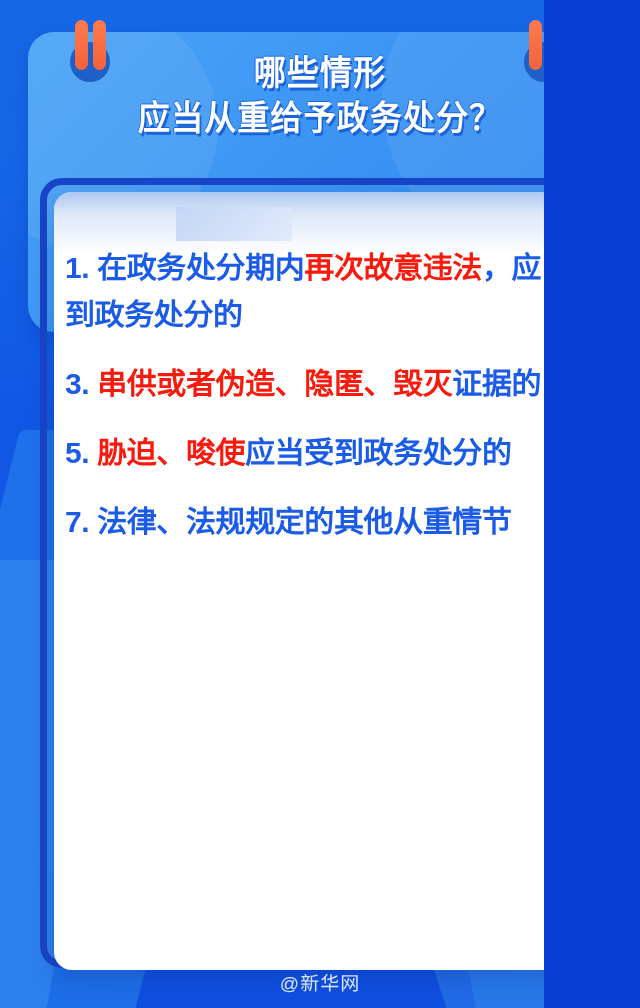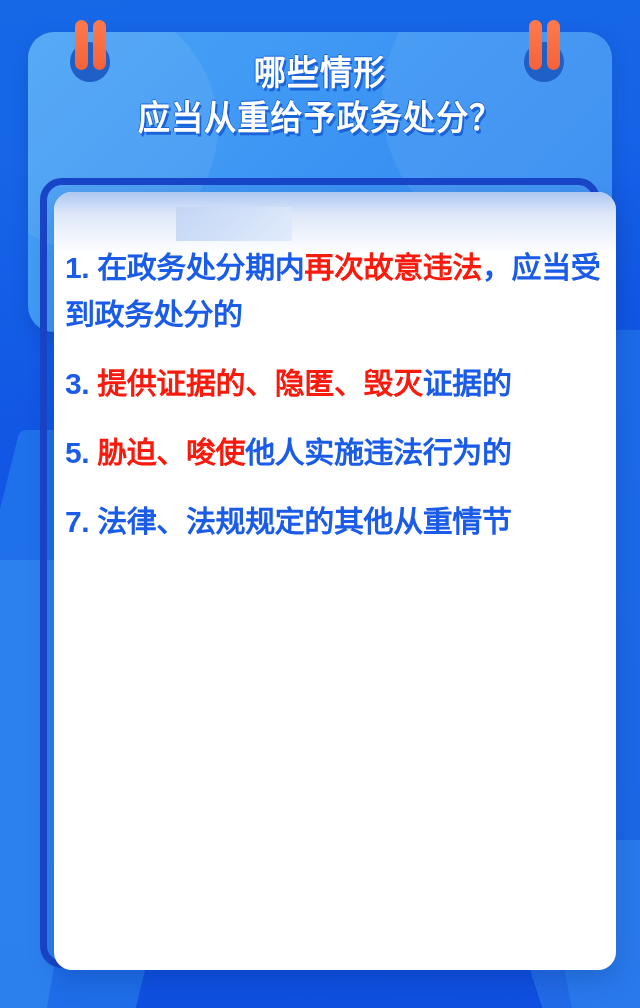--- a/index.html
+++ b/index.html
@@ -3,21 +3,21 @@
 <meta charset="utf-8">
 <title>infographic</title>
 <style>
   html, body {
     margin: 0;
     padding: 0;
     background: #0a3fd6;
   }
   #poster {
     position: relative;
-    width: 640px;
+    width: 544px;
     height: 1008px;
     overflow: hidden;
     font-family: "Liberation Sans", "DejaVu Sans", sans-serif;
     background: #1159e8;
   }
 
   
   .bg-base {
     position: absolute;
     inset: 0;
@@ -255,20 +255,21 @@
     <div class="title-line">应当从重给予政务处分？</div>
   </div>
 
   <div class="card-frame"></div>
 
   <div class="card">
     <div class="card-top-tint"></div>
     <div class="card-ghost-block"></div>
     <div class="list" id="list">
         <div class="item"><span class="num">1. </span><span class="">在政务处分期内</span><span class="em">再次故意违法</span><span class="">，应当受到政务处分的</span></div>
-        <div class="item"><span class="num">3. </span><span class="em">提供证据的、隐匿、毁灭</span><span class="">证据的</span></div>
-        <div class="item"><span class="num">5. </span><span class="em">胁迫、唆使</span><span class="">他人实施违法行为的</span></div>
+        <div class="item"><span class="num">3. </span><span class="em">串供或者伪造、隐匿、毁灭</span><span class="">证据的</span></div>
+        <div class="item"><span class="num">5. </span><span class="em">胁迫、唆使</span><span class="">应当受到政务处分的</span></div>
         <div class="item"><span class="num">7. </span><span class="">法律、法规规定的其他从重情节</span></div>
       </div>
   </div>
 
+  <div class="watermark">@新华网</div>
 
 </div>
 
 </body></html>

